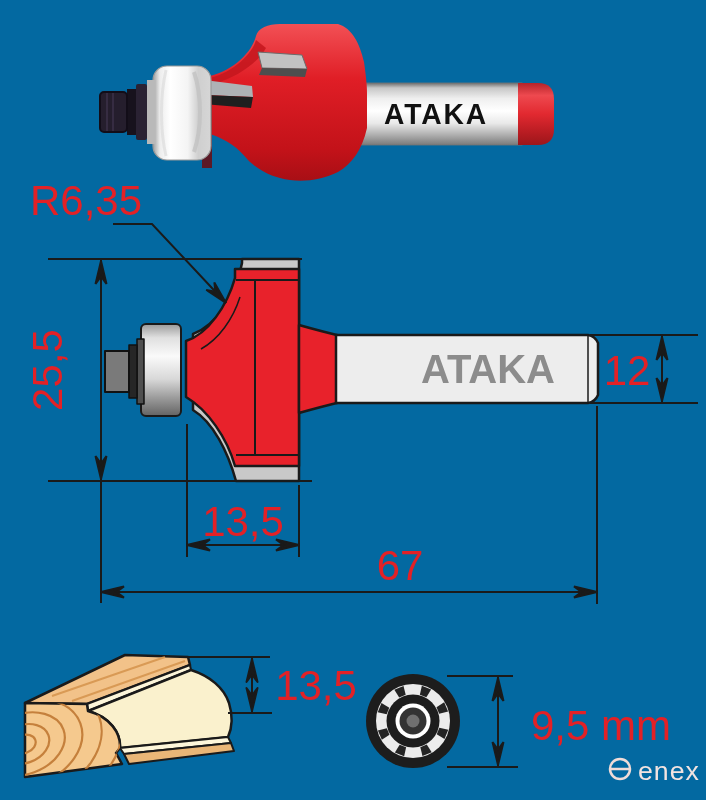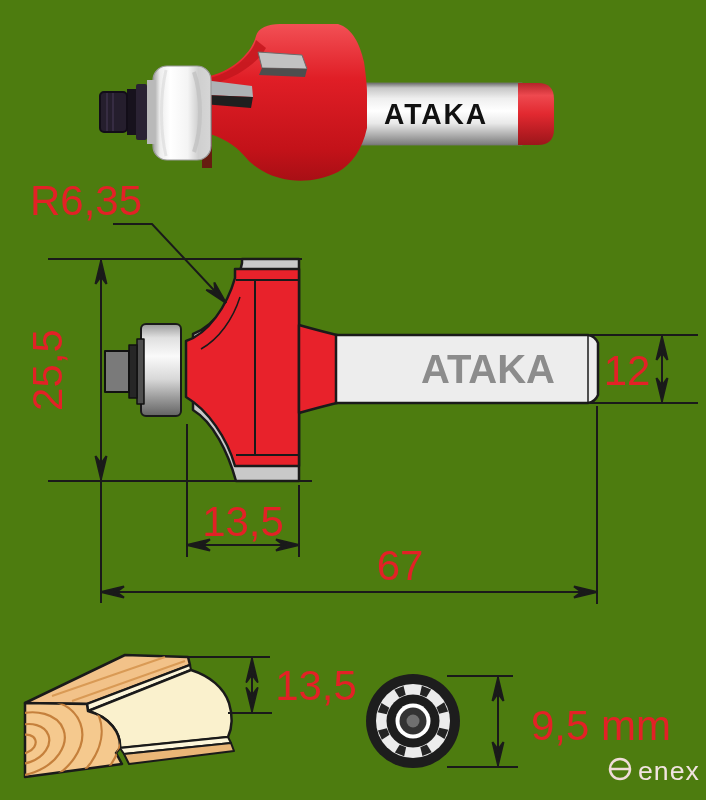--- a/index.html
+++ b/index.html
@@ -1,16 +1,16 @@
 <!DOCTYPE html>
 <html><head>
 <meta charset="utf-8">
 <style>
   html,body{margin:0;padding:0;background:#ffffff;}
-  .stage{position:relative;width:706px;height:800px;background:#4d7c0f;overflow:hidden;
+  .stage{position:relative;width:706px;height:800px;background:#0369a1;overflow:hidden;
          font-family:"Liberation Sans",sans-serif;}
   svg text{font-family:"Liberation Sans",sans-serif;}
   .dim-label{font-size:42px;}
   .radius-label{font-size:42px;}
   .brand-drawing{font-size:40px;font-weight:bold;}
   .brand-photo{font-size:30px;font-weight:bold;letter-spacing:2px;}
   .watermark-text{font-size:26px;letter-spacing:1px;}
 </style>
 </head>
 <body>

